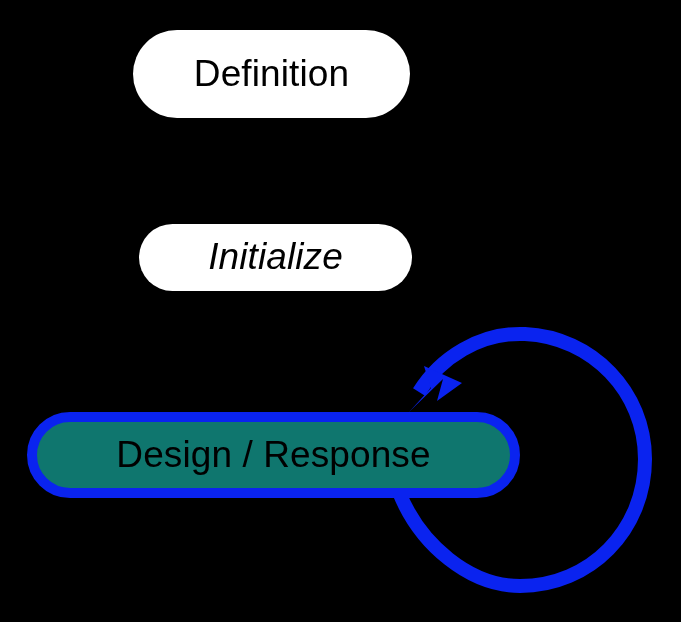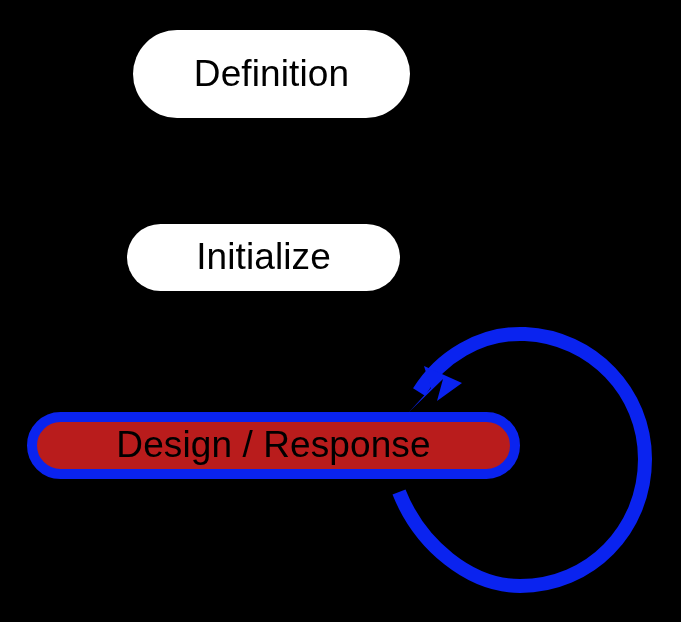--- a/index.html
+++ b/index.html
@@ -38,34 +38,35 @@
   
   #node-definition {
     left: 133px;
     top: 30px;
     width: 277px;
     height: 88px;
   }
 
   
   #node-initialize {
-    left: 127px;
+    left: 139px;
     top: 224px;
     width: 273px;
     height: 67px;
+    font-style: italic;
   }
 
   
   #node-design-response {
     left: 27px;
     top: 412px;
     width: 493px;
-    height: 67px;
+    height: 86px;
     border: 10px solid #0a23ef;
-    background: #b91c1c;
+    background: #0f766e;
     z-index: 3;
   }
 
   
   #self-loop-svg {
     position: absolute;
     left: 0;
     top: 0;
     width: 681px;
     height: 622px;

